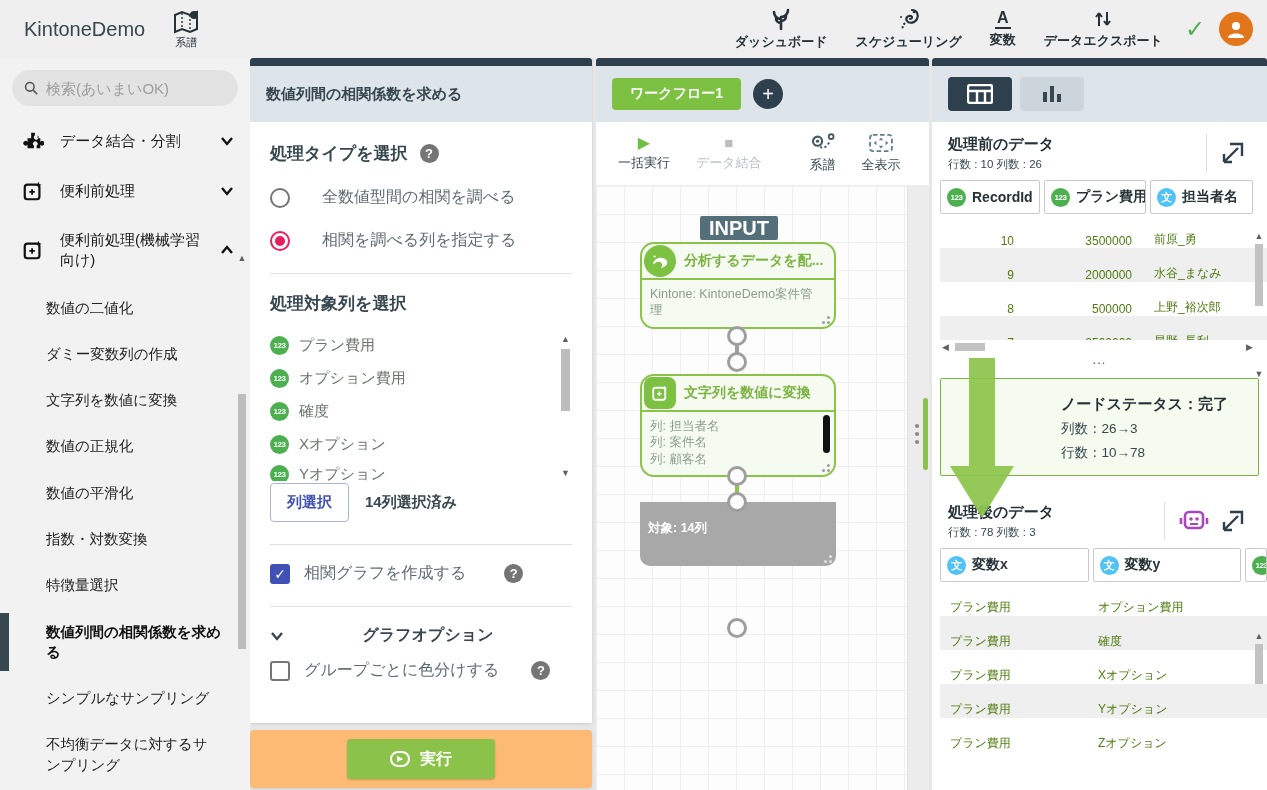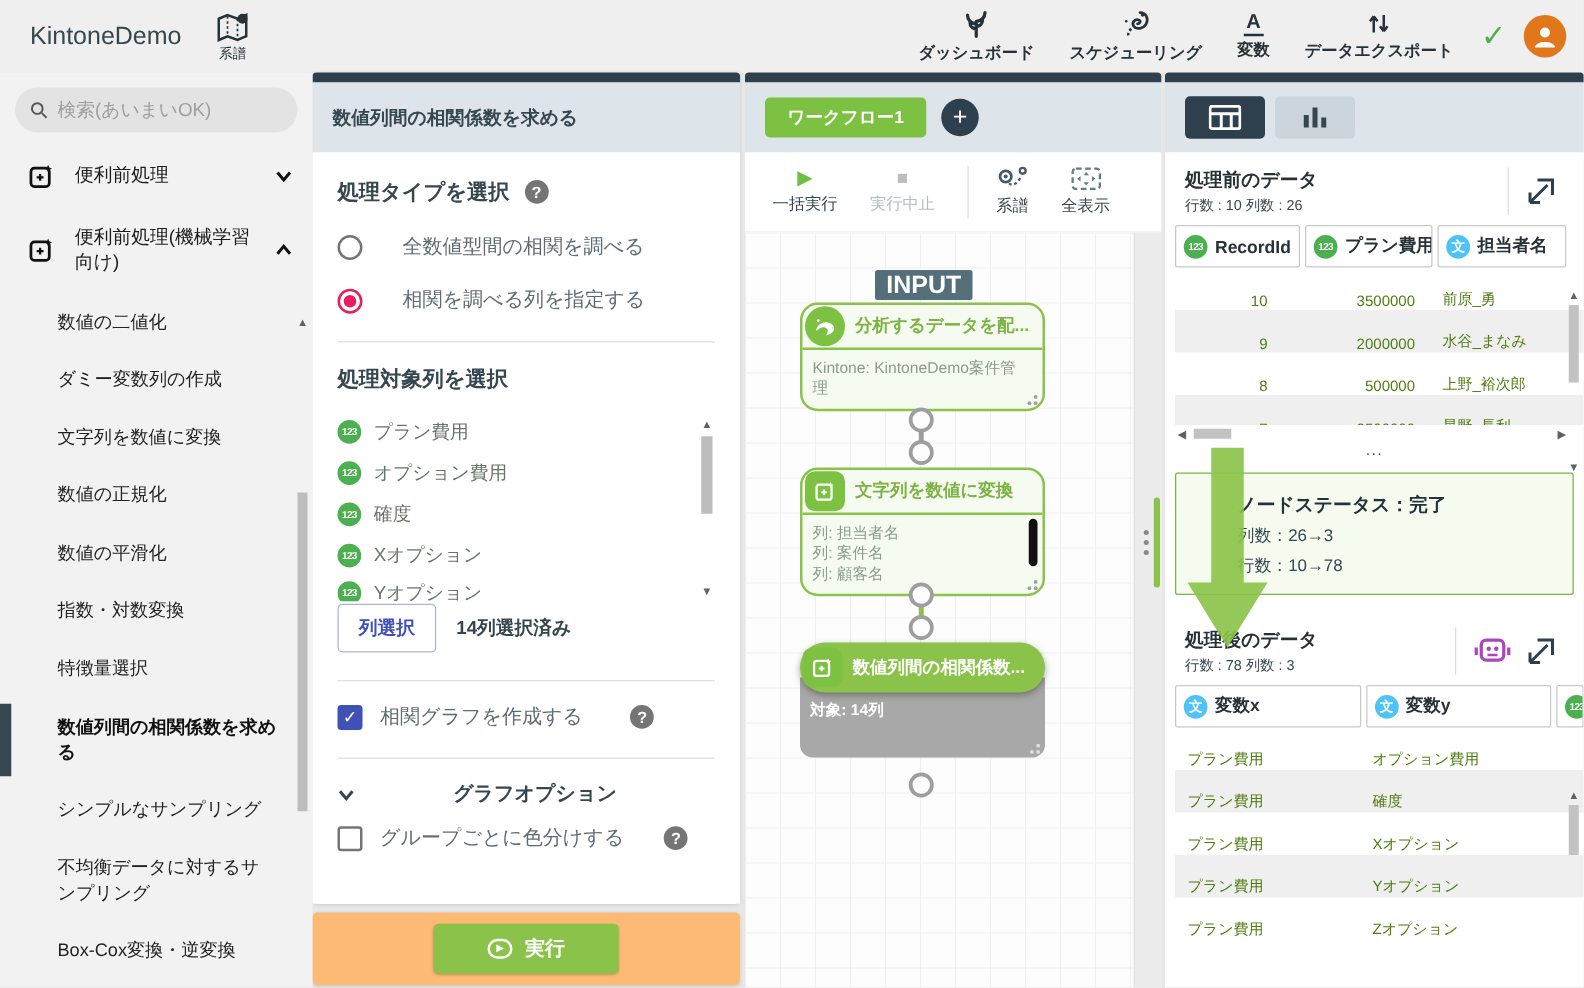--- a/index.html
+++ b/index.html
@@ -142,21 +142,21 @@
   .trow { display:flex; height:34px; align-items:flex-end; font-size:12px; color:#4d7c0f; }
   .trow.alt { background:#efefef; }
   .trow .c { white-space:nowrap; overflow:hidden; }
   .clip { overflow:hidden; }
   .hscroll { height:14px; display:flex; align-items:center; padding:0 14px 0 2px; gap:6px; }
   .hthumb { width:30px; height:8px; background:#c2c2c2; }
   .hscroll .fill { flex:1; }
   .ellipsis { text-align:center; font-size:13px; color:#555; letter-spacing:1px; line-height:12px; }
   .vscroll { position:absolute; width:12px; }
   .vthumb { position:absolute; left:2px; width:8px; background:#c2c2c2; }
-  .status-box { margin:12px 8px 0 8px; border:1.5px solid #7cb342; background:#f5fbef; border-radius:2px; padding:16px 10px 12px 49px; height:98px; }
+  .status-box { margin:12px 8px 0 8px; border:1.5px solid #7cb342; background:#f5fbef; border-radius:2px; padding:16px 10px 12px 120px; height:98px; }
   .status-line1 { font-size:15px; font-weight:bold; color:#263238; }
   .status-line { font-size:13.5px; color:#36474f; margin-top:6px; }
   .big-arrow { position:absolute; left:16px; top:236px; z-index:3; }
   .robot-wrap { margin-right:12px; display:flex; align-items:center; }
 
   svg { display:block; }
 </style>
 </head>
 <body>
 
@@ -214,20 +214,29 @@
       <div class="searchbox">
         <svg width="18" height="18" viewBox="0 0 18 18">
           <circle cx="7.5" cy="7.5" r="5.5" fill="none" stroke="#555" stroke-width="2"></circle>
           <path d="M12 12 L17 17" stroke="#555" stroke-width="2"></path>
         </svg>
         <input type="text" placeholder="検索(あいまいOK)" style="">
       </div>
       <div class="menu">
         <div class="mgroup">
           <svg width="22" height="22" viewBox="0 0 24 24">
+            <path d="M10 3 h4 v3 a2.5 2.5 0 1 0 3 0 v3 h3 v4 a2.5 2.5 0 1 1 0 3 v4 h-4 v-3 a2.5 2.5 0 1 0 -3 0 v3 H6 v-4 a2.5 2.5 0 1 1 0 -3 V9 h4 Z" fill="#111"></path>
+          </svg>
+          <span class="glabel">データ結合・分割</span>
+          <svg class="chev" viewBox="0 0 14 14">
+              <path d="M2 4 L7 10 L12 4" fill="none" stroke="#111" stroke-width="2.4"></path>
+            </svg>
+        </div>
+        <div class="mgroup">
+          <svg width="22" height="22" viewBox="0 0 24 24">
             <rect x="3" y="5" width="16" height="16" rx="3" fill="none" stroke="#111" stroke-width="2.4"></rect>
             <path d="M18 2 l1 2.4 2.4 1 -2.4 1 -1 2.4 -1 -2.4 -2.4 -1 2.4 -1 Z" fill="#111"></path>
             <path d="M11 10 v6 M8 13 h6" stroke="#111" stroke-width="2"></path>
           </svg>
           <span class="glabel">便利前処理</span>
           <svg class="chev" viewBox="0 0 14 14">
               <path d="M2 4 L7 10 L12 4" fill="none" stroke="#111" stroke-width="2.4"></path>
             </svg>
         </div>
         <div class="mgroup">
@@ -354,21 +363,21 @@
         <span class="wf-tab">ワークフロー1</span>
         <span class="wf-add">+</span>
       </div>
       <div class="canvas-toolbar">
         <div class="tool-item">
           <span class="tool-glyph play"></span>
           <span class="tlbl">一括実行</span>
         </div>
         <div class="tool-item disabled">
           <span class="tool-glyph stop"></span>
-          <span class="tlbl">実行中止</span>
+          <span class="tlbl">データ結合</span>
         </div>
         <div class="tool-sep"></div>
         <div class="tool-item">
           <svg width="24" height="20" viewBox="0 0 26 22">
             <path d="M7 4 a5 5 0 1 1 0 10 a5 5 0 0 1 0 -10" fill="none" stroke="#455a64" stroke-width="2.4"></path>
             <circle cx="7" cy="9" r="1.8" fill="#455a64"></circle>
             <path d="M10 15 C14 19, 18 13, 21 9" fill="none" stroke="#455a64" stroke-width="2" stroke-dasharray="2.5 2.5"></path>
             <circle cx="22" cy="4" r="2.6" fill="none" stroke="#455a64" stroke-width="2"></circle>
           </svg>
           <span class="tlbl">系譜</span>
@@ -423,30 +432,20 @@
               <span class="node2-scroll"></span>
               <span class="resize-dots"></span>
             </div>
           </div>
 
           <span class="conn" style="left:131px;top:280px;"></span>
           <span class="connline green" style="top:290px;height:26px;"></span>
           <span class="conn" style="left:131px;top:306px;"></span>
 
           <div class="node selected" style="top:328px;">
-            <div class="node-head">
-              <span class="node-icon square">
-                <svg width="18" height="18" viewBox="0 0 24 24">
-                    <rect x="3" y="5" width="16" height="16" rx="3" fill="none" stroke="#fff" stroke-width="2.4"></rect>
-                    <path d="M18 2 l1 2.4 2.4 1 -2.4 1 -1 2.4 -1 -2.4 -2.4 -1 2.4 -1 Z" fill="#fff"></path>
-                    <path d="M11 10 v6 M8 13 h6" stroke="#fff" stroke-width="2"></path>
-                  </svg>
-              </span>
-              <span class="node-title">数値列間の相関係数...</span>
-            </div>
             <div class="node-body">
               <span>対象: 14列</span>
               <span class="resize-dots"></span>
             </div>
           </div>
 
           <span class="conn" style="left:131px;top:432px;"></span>
         </div>
         <div class="canvas-strip">
           <span class="strip-dots"></span>

